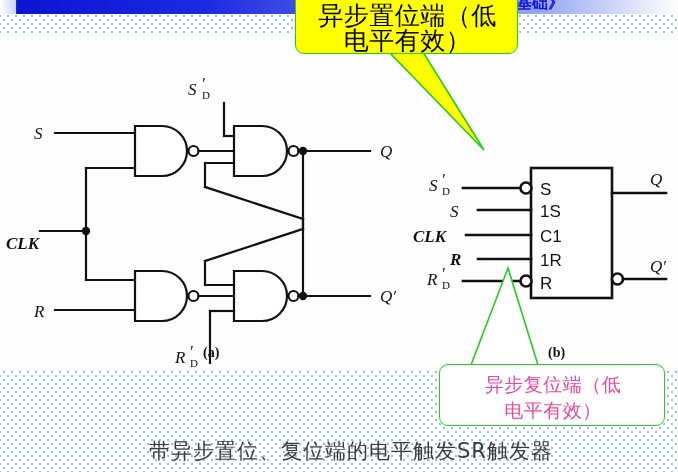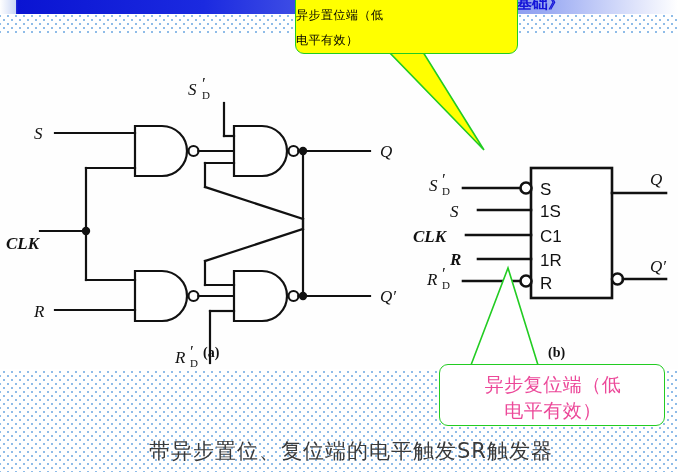--- a/index.html
+++ b/index.html
@@ -68,22 +68,23 @@
     position: absolute; left: 295px; top: -12px;
     width: 223px; height: 66px;
     background: #ffff00;
     border: 1.6px solid #22cc22;
     border-radius: 9px;
     box-sizing: border-box;
     z-index: 6;
   }
   #callout-set .ctext {
     position: absolute; left: 0; top: 14px; width: 223px;
-    font-family: "DejaVu Sans", sans-serif;
-    font-size: 12px; line-height: 25px; color: #000;
+    text-align: center;
+    font-family: "DejaVu Sans", sans-serif;
+    font-size: 25px; line-height: 25px; color: #000;
     letter-spacing: 0.5px;
   }
   
   #callout-reset {
     position: absolute; left: 439px; top: 364px;
     width: 226px; height: 62px;
     background: #ffffff;
     border: 1.6px solid #22cc22;
     border-radius: 9px;
     box-sizing: border-box;

